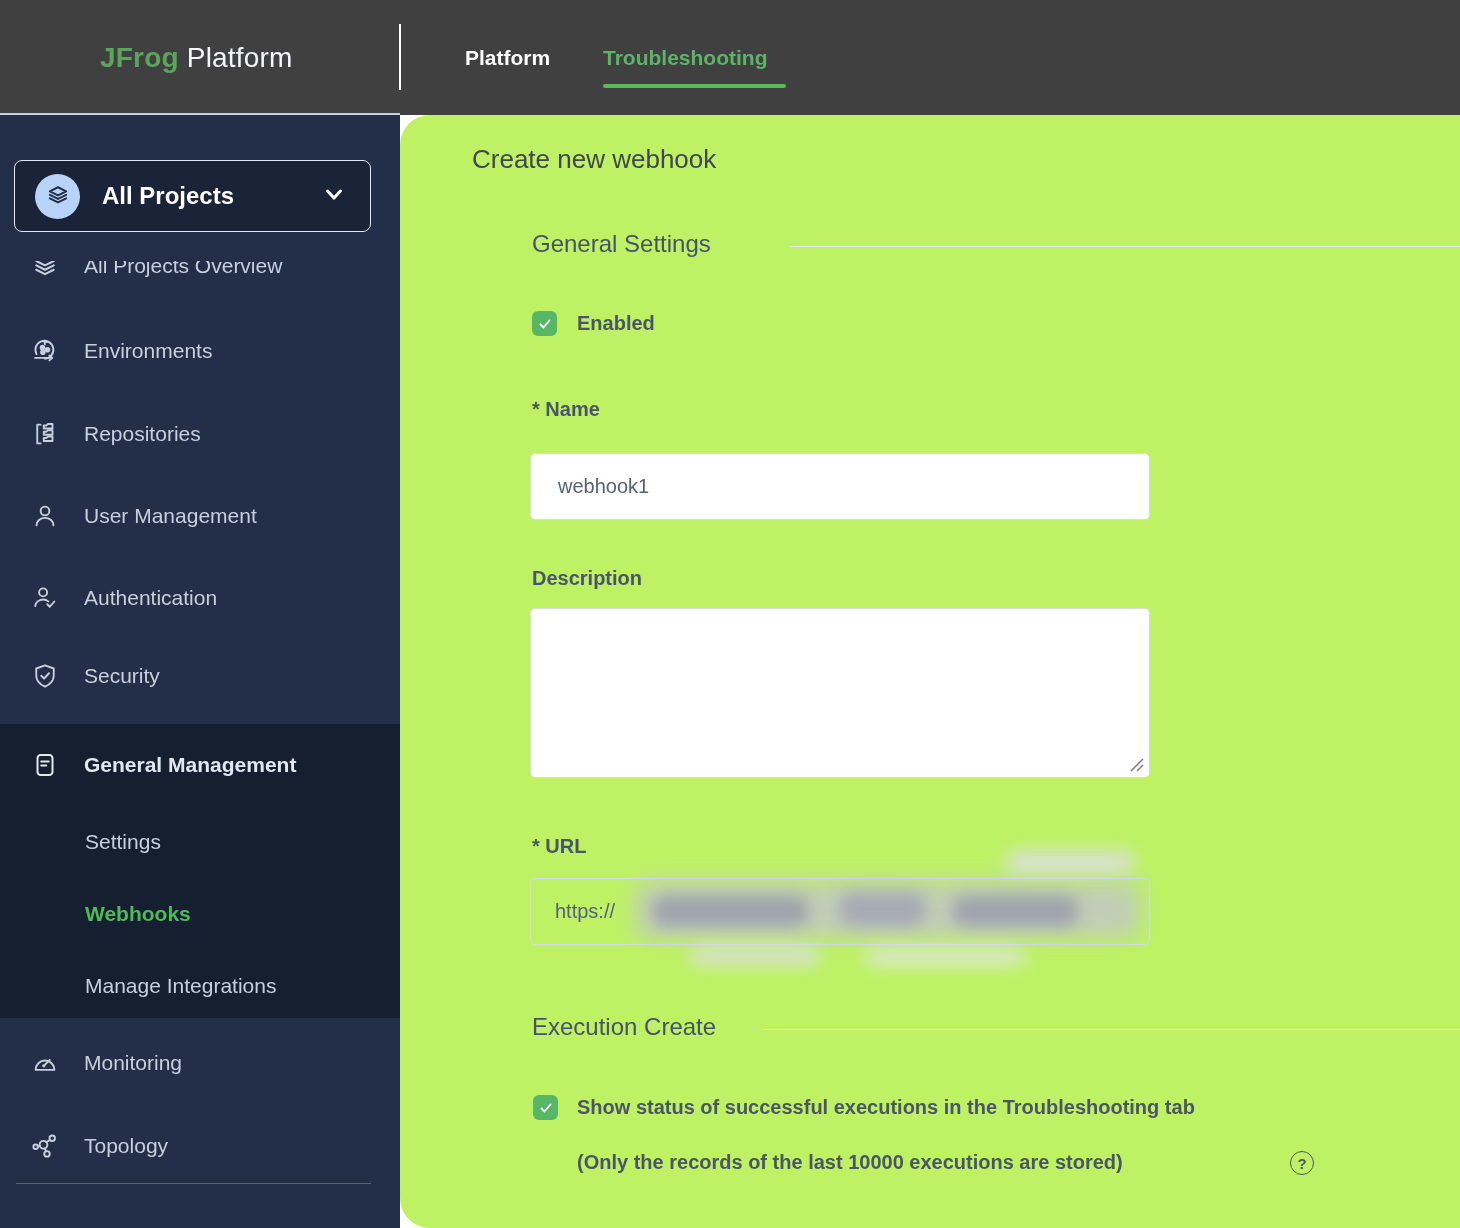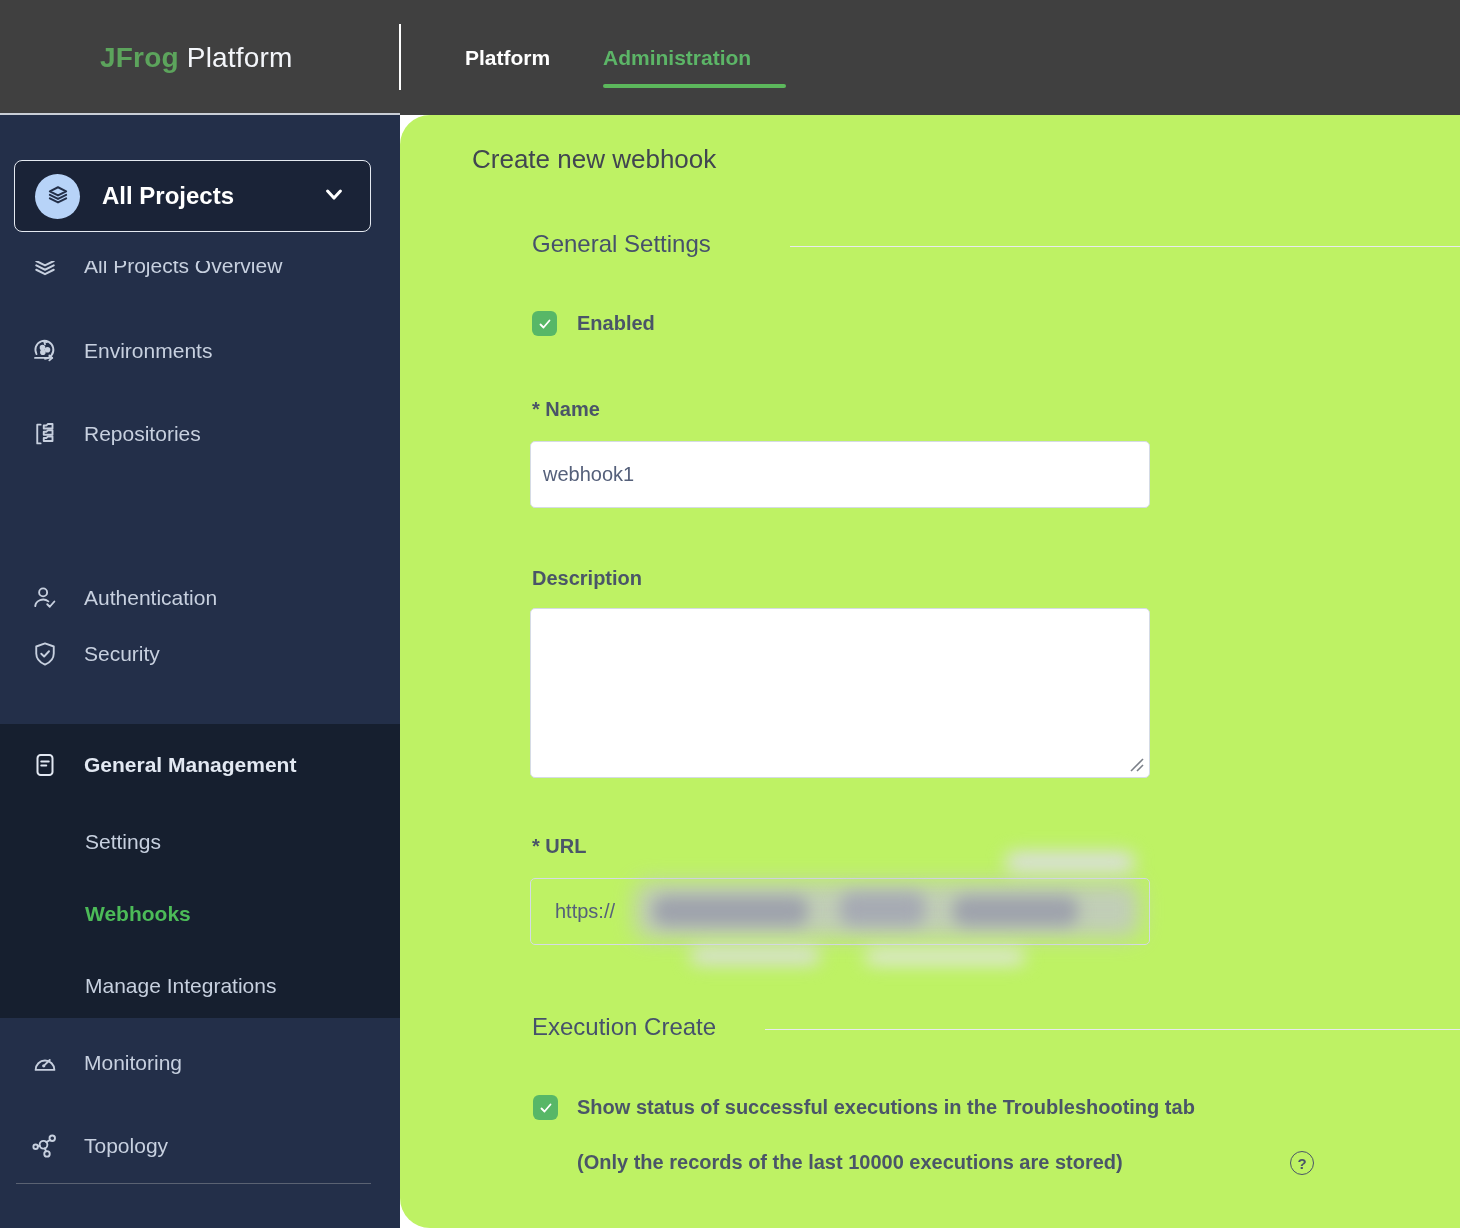--- a/index.html
+++ b/index.html
@@ -50,21 +50,21 @@
   .cb-label { position:absolute; font-size:20px; font-weight:600; color:#4A5568; line-height:25px; }
   .lbl-enabled { left:177px; top:196px; }
   .lbl-show { left:177px; top:980px; }
   .lbl-note { left:177px; top:1035px; font-weight:600; }
 
   .field-label { position:absolute; left:132px; font-size:20px; font-weight:600; color:#4A5568; }
   .lbl-name { top:283px; }
   .lbl-desc { top:452px; }
   .lbl-url  { top:720px; }
 
-  .text-input { position:absolute; left:130px; width:620px; height:67px; border:1px solid #D5DBE5; border-radius:5px; background:#fff; font-family:"Liberation Sans", sans-serif; font-size:20px; color:#55607A; padding:0 12px; outline:none; }
+  .text-input { position:absolute; left:130px; width:620px; height:67px; border:1px solid #D5DBE5; border-radius:5px; background:#fff; font-family:"Liberation Sans", sans-serif; font-size:20px; color:#55607A; padding:0 27px; outline:none;margin-top:12px; }
   .name-input { top:326px; }
   .desc-area { position:absolute; left:130px; top:493px; width:620px; height:170px; border:1px solid #D5DBE5; border-radius:5px; background:#fff; resize:none; outline:none; font-family:"Liberation Sans", sans-serif; font-size:20px; color:#55607A; padding:14px 24px; }
   .resize-handle { position:absolute; left:727px; top:640px; width:18px; height:18px; pointer-events:none; }
 
   .url-wrap { position:absolute; left:130px; top:763px; width:620px; height:67px; }
   .url-input { position:absolute; left:0; top:0; width:620px; height:67px; border:1px solid #D5DBE5; border-radius:5px; font-family:"Liberation Sans", sans-serif; font-size:20px; color:#55607A; padding:0 24px; outline:none; background:transparent; }
   .blur-zone { position:absolute; left:105px; top:-28px; width:520px; height:125px; pointer-events:none; }
   .blob { position:absolute; border-radius:12px; }
   .b1 { left:0;   top:32px; width:505px; height:56px; background:#C2C5CC; filter:blur(11px); opacity:.8; }
   .b2 { left:18px;  top:46px; width:155px; height:30px; background:#9EA2AC; filter:blur(8px); }
@@ -81,21 +81,21 @@
 
 <div class="stage">
 
   <div class="header">
     <div class="logo">
       <span class="brand">JFrog</span>
       <span class="product">Platform</span>
     </div>
     <div class="header-vdiv"></div>
     <div class="tab tab-platform">Platform</div>
-    <div class="tab tab-admin">Administration</div>
+    <div class="tab tab-admin">Troubleshooting</div>
     <div class="tab-underline"></div>
   </div>
   <div class="header-sep"></div>
 
   <div class="sidebar">
 
     <div class="project-selector">
       <span class="ps-circle">
         <svg width="28" height="28" viewBox="0 0 24 24" fill="none" stroke="#232F49" stroke-width="1.7" stroke-linejoin="round" stroke-linecap="round">
           <path d="M12 4.5 L19 8 L12 11.5 L5 8 Z"></path>
@@ -144,33 +144,42 @@
         <svg width="30" height="30" viewBox="0 0 24 24" fill="none" stroke="#C7D0DF" stroke-width="1.5" stroke-linecap="round" stroke-linejoin="round">
           <path d="M8.5 4.5 H5.8 V19.5 H8.5"></path>
           <path d="M11 5.2 h2.2 l1 -1.2 h3.8 v3.6 h-7 z"></path>
           <path d="M11 10.2 h2.2 l1 -1.2 h3.8 v3.6 h-7 z"></path>
           <path d="M11 15.2 h2.2 l1 -1.2 h3.8 v3.6 h-7 z"></path>
         </svg>
       </span>
       <span>Repositories</span>
     </div>
 
+    <div class="nav-item" style="top:380px;">
+      <span class="nicon">
+        <svg width="30" height="30" viewBox="0 0 24 24" fill="none" stroke="#C7D0DF" stroke-width="1.5" stroke-linecap="round" stroke-linejoin="round">
+          <circle cx="12" cy="8" r="3.5"></circle>
+          <path d="M5.2 19.5 a6.8 6 0 0 1 13.6 0"></path>
+        </svg>
+      </span>
+      <span>User Management</span>
+    </div>
 
     <div class="nav-item" style="top:462px;">
       <span class="nicon">
         <svg width="30" height="30" viewBox="0 0 24 24" fill="none" stroke="#C7D0DF" stroke-width="1.5" stroke-linecap="round" stroke-linejoin="round">
           <circle cx="10.5" cy="7.5" r="3.2"></circle>
           <path d="M4.2 18.5 a6.3 5.6 0 0 1 10.5 -3.8"></path>
           <polyline points="13.8,17 15.8,19 19.5,14.8"></polyline>
         </svg>
       </span>
       <span>Authentication</span>
     </div>
 
-    <div class="nav-item" style="top:518px;align-items:center;">
+    <div class="nav-item" style="top:540px;align-items:center;">
       <span class="nicon">
         <svg width="30" height="30" viewBox="0 0 24 24" fill="none" stroke="#C7D0DF" stroke-width="1.5" stroke-linecap="round" stroke-linejoin="round">
           <path d="M12 3.5 L19 6 V11.5 C19 16 16 18.7 12 20.5 C8 18.7 5 16 5 11.5 V6 Z"></path>
           <polyline points="9,11.8 11.3,14 15.2,9.8"></polyline>
         </svg>
       </span>
       <span>Security</span>
     </div>
 
     <div class="gm-section">

